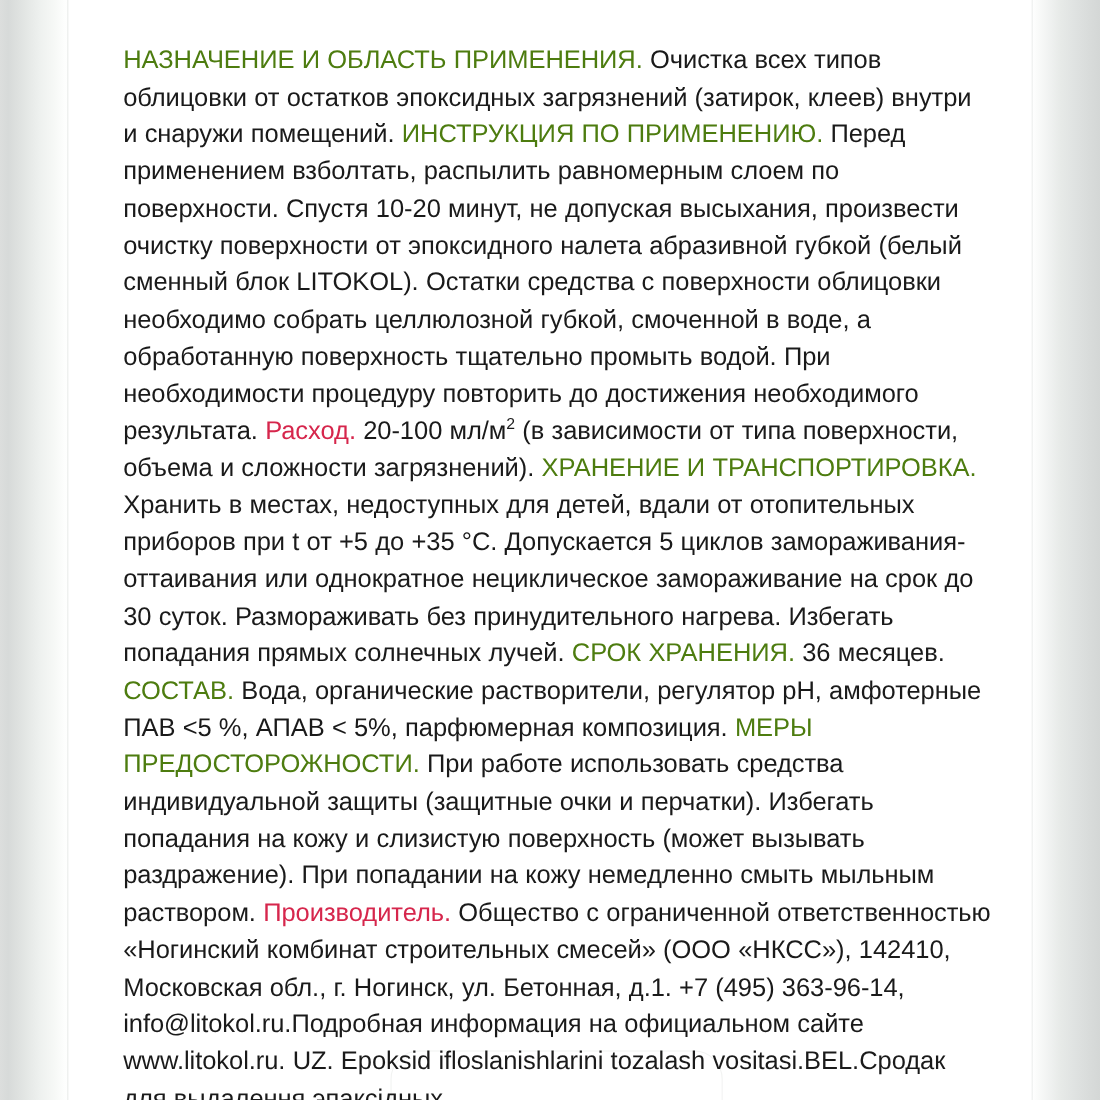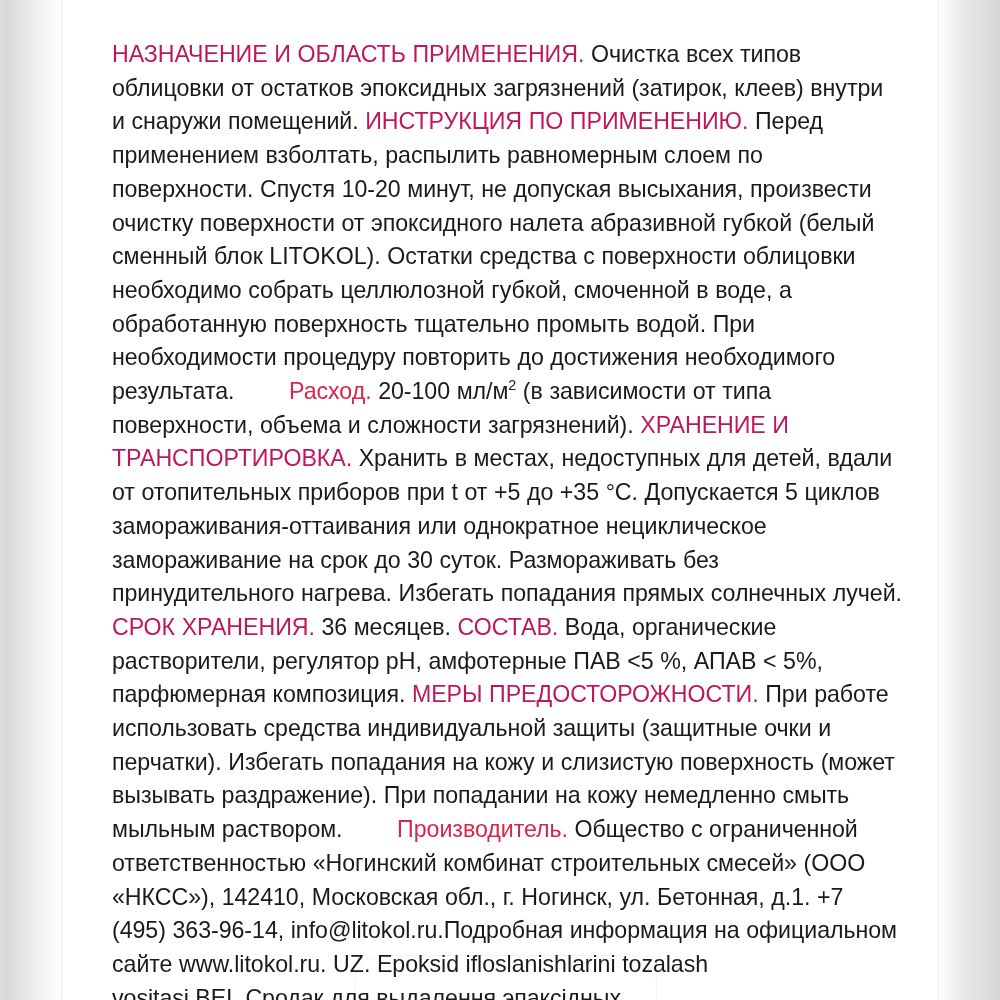--- a/index.html
+++ b/index.html
@@ -97,25 +97,24 @@
     letter-spacing: -0.05px;
     text-align: left;
     word-spacing: 0.2px;
   }
   .label-text p {
     margin: 0;
     padding: 0;
   }
 
   .hl {
-    color: #be185d;
+    color: #4d7c0f;
   }
   .hl-soft {
     color: #d6264c;
-    margin-left: 48px;
   }
   .b {
     font-weight: normal;
   }
   sup {
     font-size: 0.62em;
     vertical-align: super;
     line-height: 0;
   }
 </style>

